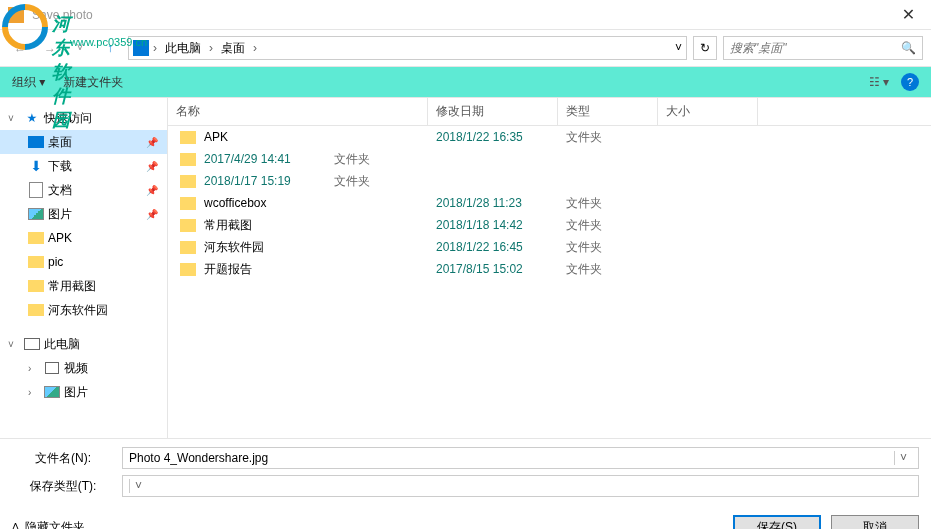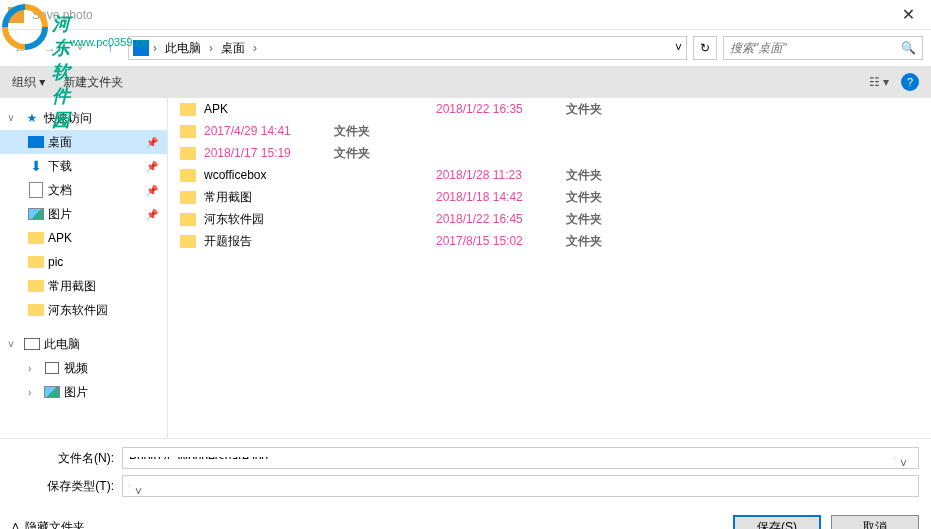--- a/index.html
+++ b/index.html
@@ -21,21 +21,21 @@
 .bc-wrap { flex: 1; height: 24px; border: 1px solid #ccc; display: flex; align-items: center; padding: 0 4px; gap: 4px; background: #fff; }
 .bc-icon { width: 16px; height: 16px; background: #0078d7; }
 .bc-item { padding: 0 4px; cursor: pointer; }
 .bc-sep { color: #666; }
 .bc-drop { margin-left: auto; display: flex; }
 .refresh { width: 24px; height: 24px; border: 1px solid #ccc; display: flex; align-items: center; justify-content: center; cursor: pointer; }
 .search { width: 200px; height: 24px; border: 1px solid #ccc; display: flex; align-items: center; padding: 0 6px; }
 .search input { flex: 1; border: none; outline: none; color: #999; font-style: italic; }
 .search-icon { color: #999; cursor: pointer; }
 
-.toolbar { height: 32px; background: #e5e5e5; border-top: 1px solid #e5e5e5; border-bottom: 1px solid #e5e5e5; display: flex; align-items: center; padding: 0 12px; gap: 18px; }
+.toolbar { height: 32px; background: #5eead4; border-top: 1px solid #e5e5e5; border-bottom: 1px solid #e5e5e5; display: flex; align-items: center; padding: 0 12px; gap: 18px; }
 .tb-btn { cursor: pointer; color: #333; }
 .tb-right { margin-left: auto; display: flex; align-items: center; gap: 12px; }
 .view-btn { cursor: pointer; color: #555; display: flex; align-items: center; gap: 3px; }
 .help-btn { width: 18px; height: 18px; border-radius: 50%; background: #0078d7; color: #fff; display: flex; align-items: center; justify-content: center; font-size: 11px; cursor: pointer; }
 
 .main { display: flex; height: 340px; }
 .sidebar { width: 168px; border-right: 1px solid #e5e5e5; padding: 8px 0; overflow: hidden; }
 .tree-item { height: 24px; display: flex; align-items: center; padding-left: 8px; cursor: pointer; gap: 4px; }
 .tree-item.selected { background: #cce8ff; }
 .tree-item .expand { width: 12px; color: #666; font-size: 10px; }
@@ -56,27 +56,27 @@
 .filelist { flex: 1; }
 .fl-header { height: 28px; display: flex; align-items: center; border-bottom: 1px solid #e5e5e5; color: #555; }
 .fl-header > div { padding: 0 8px; border-right: 1px solid #e5e5e5; height: 100%; display: flex; align-items: center; cursor: pointer; }
 .col-name { width: 260px; }
 .col-date { width: 130px; }
 .col-type { width: 100px; }
 .col-size { width: 100px; }
 .fl-row { height: 22px; display: flex; align-items: center; padding-left: 12px; cursor: pointer; }
 .fl-row .f-icon { width: 16px; height: 13px; background: #ffd968; margin-right: 8px; }
 .fl-row .f-name { width: 232px; }
-.fl-row .f-date { width: 130px; color: #ec4899; }
-.fl-row .f-type { width: 100px; color: #666; font-weight: bold; }
+.fl-row .f-date { width: 130px; color: #0f766e; }
+.fl-row .f-type { width: 100px; color: #666; }
 
 .bottom { border-top: 1px solid #e5e5e5; padding: 8px 12px 12px; }
 .form-row { display: flex; align-items: center; margin-bottom: 6px; }
-.form-label { width: 110px; text-align: right; padding-right: 8px; }
-.form-input { flex: 1; height: 22px; border: 1px solid #ccc; padding: 9px 6px; display: flex; }
+.form-label { width: 110px; text-align: center; padding-right: 8px; }
+.form-input { flex: 1; height: 22px; border: 1px solid #ccc; padding: 9px 6px; display: flex; align-items: center; }
 .form-input input { flex: 1; border: none; outline: none; }
 .form-drop { width: 18px; text-align: center; color: #666; cursor: pointer; border-left: 1px solid #ccc; }
 
 .actions { display: flex; align-items: center; padding: 0 12px 12px; }
 .hide-folders { display: flex; align-items: center; gap: 6px; cursor: pointer; }
 .action-btns { margin-left: auto; display: flex; gap: 10px; }
 .btn { width: 88px; height: 24px; border: 1px solid #888; background: #e1e1e1; display: flex; align-items: center; justify-content: center; cursor: pointer; }
 .btn.primary { border: 2px solid #0078d7; background: #e1e1e1; }
 </style>
 </head>
@@ -204,20 +204,26 @@
     <div class="tree-item indent2">
       <span class="expand">›</span>
       <span class="t-icon">
           <span class="ico-pic"></span>
         </span>
       <span>图片</span>
     </div>
   </div>
 
   <div class="filelist">
+    <div class="fl-header">
+      <div class="col-name">名称</div>
+      <div class="col-date">修改日期</div>
+      <div class="col-type">类型</div>
+      <div class="col-size">大小</div>
+    </div>
     <div id="file-rows">
         <div class="fl-row">
           <span class="f-icon"></span>
     <span class="f-name">APK</span>
     <span class="f-date">2018/1/22 16:35</span>
     <span class="f-type">文件夹</span>
         </div>
         <div class="fl-row">
           <span class="f-icon"></span>
     <span class="f-date">2017/4/29 14:41</span>

